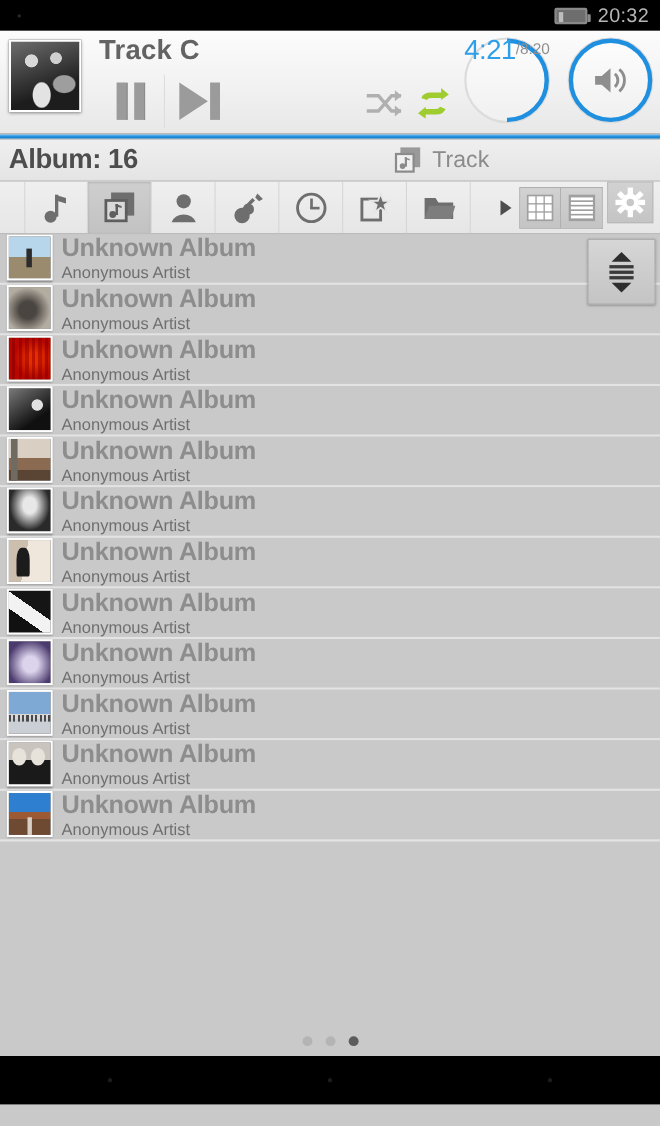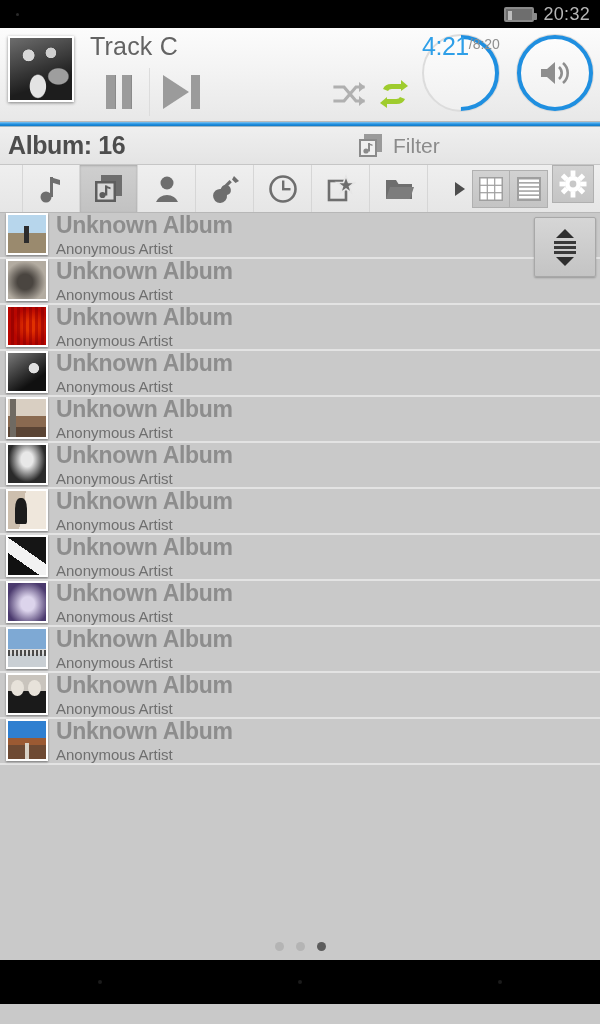--- a/index.html
+++ b/index.html
@@ -47,21 +47,21 @@
     position:absolute;inset:0;
     background:
       radial-gradient(circle at 30% 28%, #d8d8d8 0 9%, transparent 10%),
       radial-gradient(circle at 66% 24%, #cfcfcf 0 8%, transparent 9%),
       radial-gradient(ellipse at 45% 78%, #e3e3e3 0 16%, transparent 18%),
       radial-gradient(ellipse at 78% 62%, #9e9e9e 0 14%, transparent 16%),
       linear-gradient(160deg,#6d6d6d,#1d1d1d 70%);
   }
   .track-title{
     position:absolute; left:90px; top:4px;
-    font-size:25px; color:#636363; font-weight:400; letter-spacing:.2px;
+    font-size:25px; color:#636363; font-weight:700; letter-spacing:.2px;
   }
   .transport{
     position:absolute; left:88px; top:40px;
     display:flex; align-items:center; height:48px;
   }
   .btn-pause,.btn-next{
     width:62px;height:48px;display:flex;align-items:center;justify-content:center;
     border-right:1px solid #dcdcdc;
   }
   .btn-next{border-right:none;}
@@ -280,21 +280,21 @@
   <div class="title">Album: 16</div>
   <div class="filter">
     <svg width="26" height="26" viewBox="0 0 26 26">
       <rect x="6" y="1" width="18" height="18" fill="#9a9a9a"></rect>
       <rect x="1" y="6" width="18" height="18" fill="#8b8b8b"></rect>
       <rect x="3" y="8" width="14" height="14" fill="#f0f0f0"></rect>
       <circle cx="8" cy="18" r="2.6" fill="#8b8b8b"></circle>
       <rect x="10" y="10" width="2" height="8.5" fill="#8b8b8b"></rect>
       <path d="M10 10 L14.5 11.5 L14.5 13 L10 11.5 Z" fill="#8b8b8b"></path>
     </svg>
-    <span class="flabel">Filter</span>
+    <span class="flabel">Track</span>
   </div>
 </div>
 
 <div class="tabbar">
 
   <div class="tab">
     <svg width="28" height="30" viewBox="0 0 28 30">
       <circle cx="9" cy="23" r="5.5" fill="#6e6e6e"></circle>
       <rect x="13" y="3" width="3" height="20" fill="#6e6e6e"></rect>
       <path d="M13 3 L23 6 L23 11 L13 8 Z" fill="#6e6e6e"></path>

